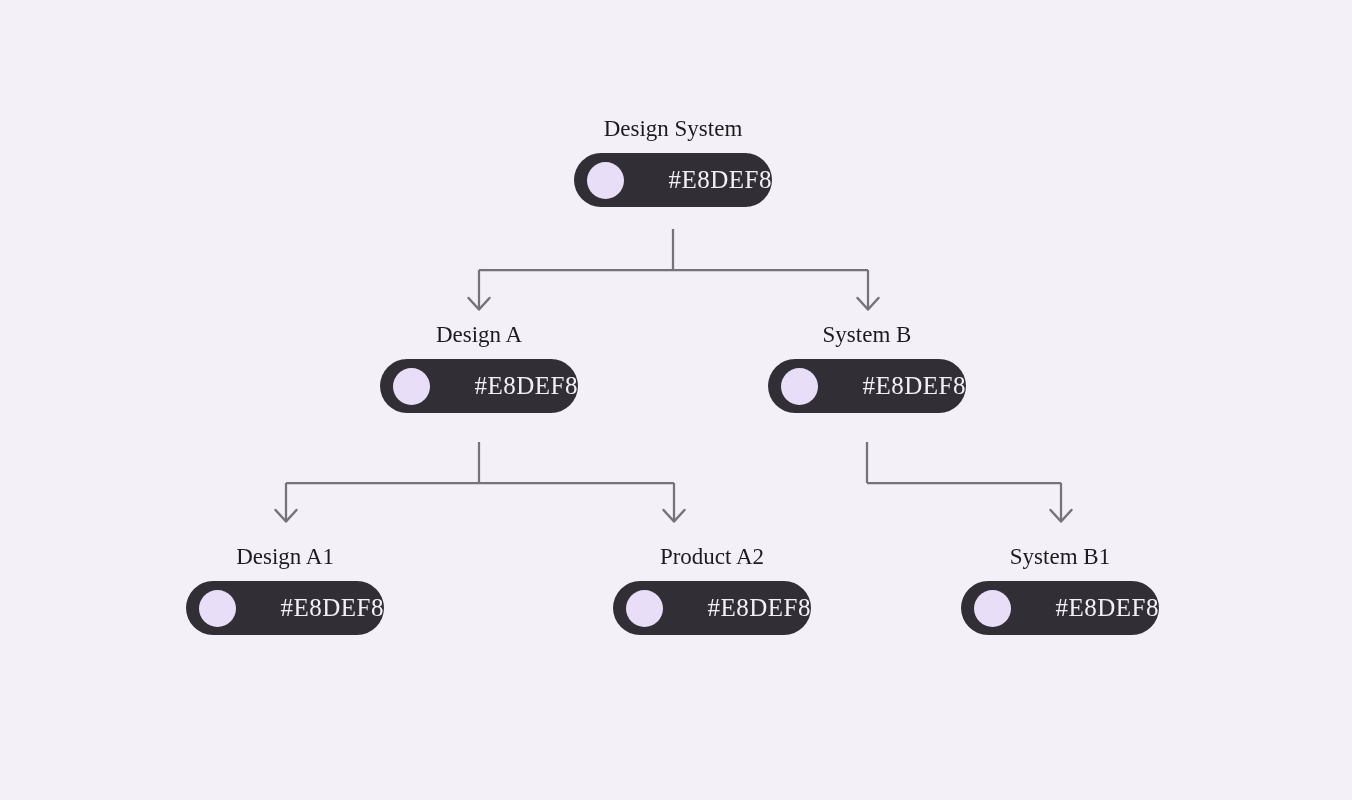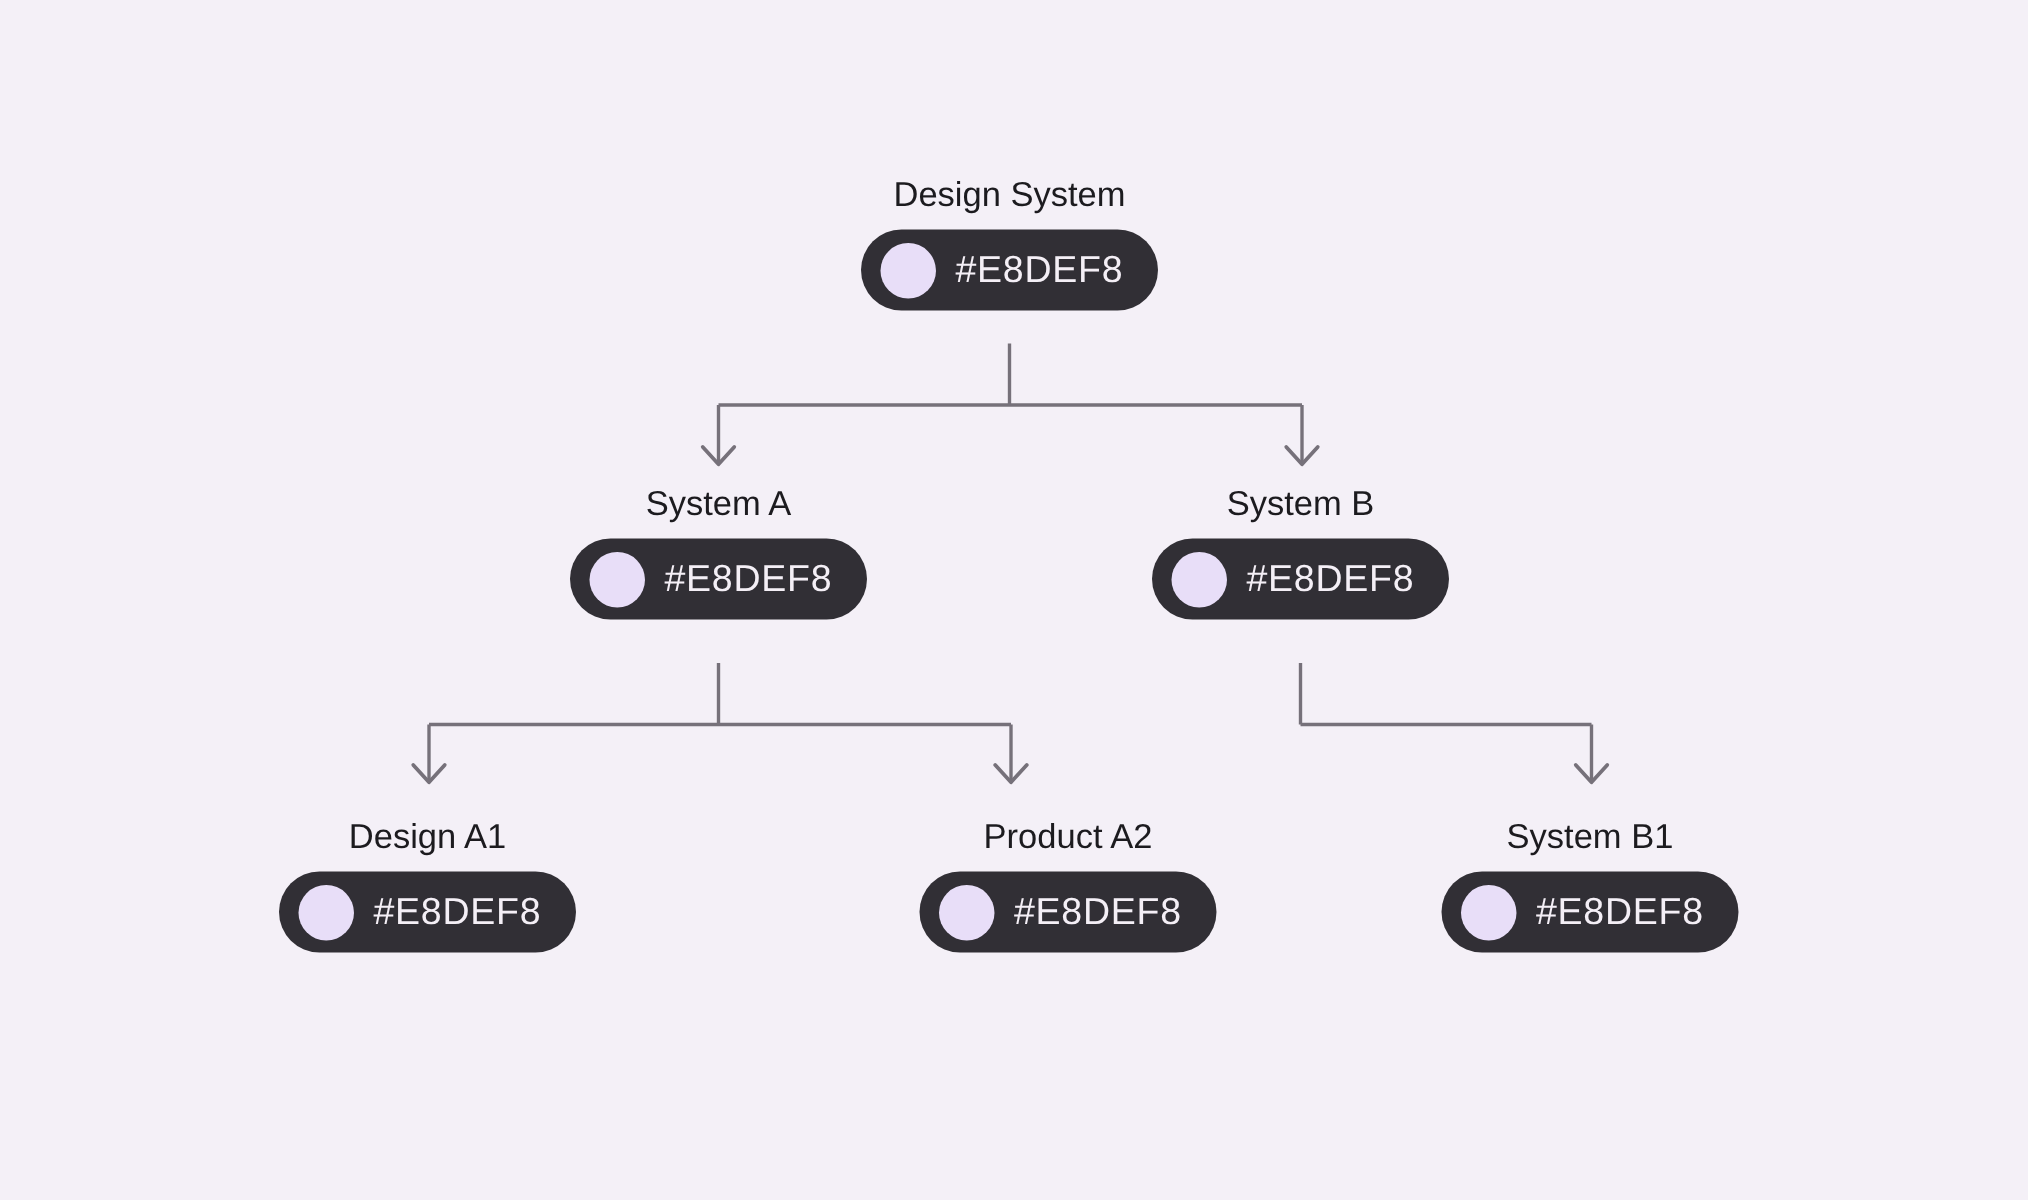--- a/index.html
+++ b/index.html
@@ -13,20 +13,21 @@
   * { margin: 0; padding: 0; box-sizing: border-box; }
   html, body {
     font-family: "Liberation Sans", "DejaVu Sans", sans-serif;
   }
   .canvas {
     position: relative;
     width: 1352px;
     height: 800px;
     background: var(--background);
     overflow: hidden;
+    font-family: Liberation Serif, serif;
   }
   .connector-layer {
     position: absolute;
     left: 0; top: 0;
     width: 1352px;
     height: 800px;
     pointer-events: none;
   }
   .connector-layer path {
     fill: none;
@@ -55,20 +56,21 @@
   }
   .token-pill {
     width: 198px;
     height: 54px;
     border-radius: 27px;
     background: var(--pill_bg);
     display: flex;
     align-items: center;
     padding-left: 13px;
     gap: 13px;
+    justify-content: space-between;
   }
   .swatch {
     width: 37px;
     height: 37px;
     border-radius: 50%;
     background: var(--swatch);
     flex: none;
   }
   .token-text {
     color: var(--pill_text);
@@ -111,21 +113,21 @@
 
   <div class="node pos-root">
     <div class="node-label">Design System</div>
     <div class="token-pill">
       <span class="swatch"></span>
       <span class="token-text">#E8DEF8</span>
     </div>
   </div>
 
   <div class="node pos-product-a">
-    <div class="node-label">System A</div>
+    <div class="node-label">Design A</div>
     <div class="token-pill">
       <span class="swatch"></span>
       <span class="token-text">#E8DEF8</span>
     </div>
   </div>
 
   <div class="node pos-product-b">
     <div class="node-label">System B</div>
     <div class="token-pill">
       <span class="swatch"></span>

